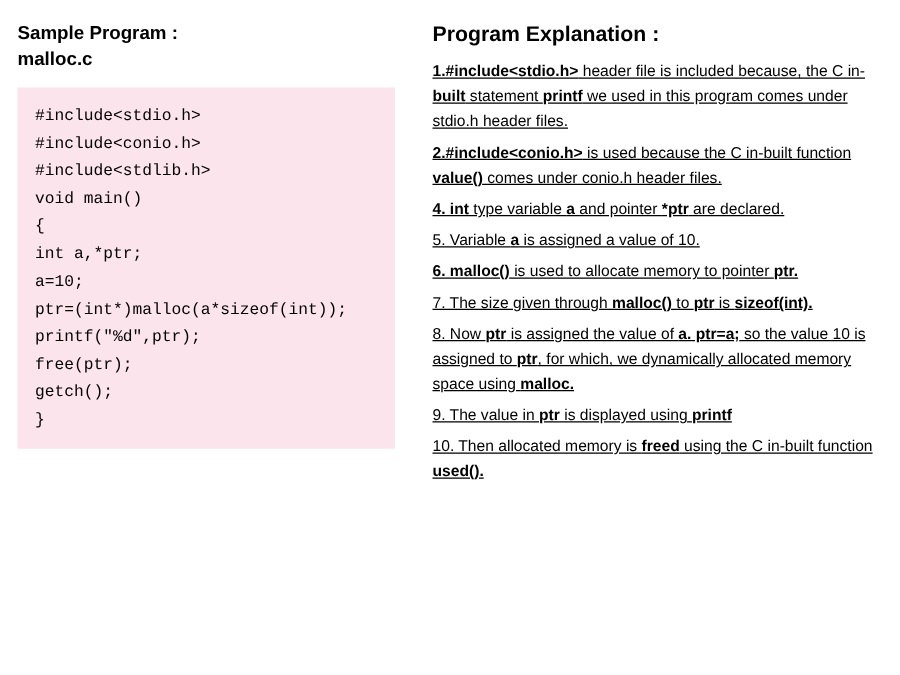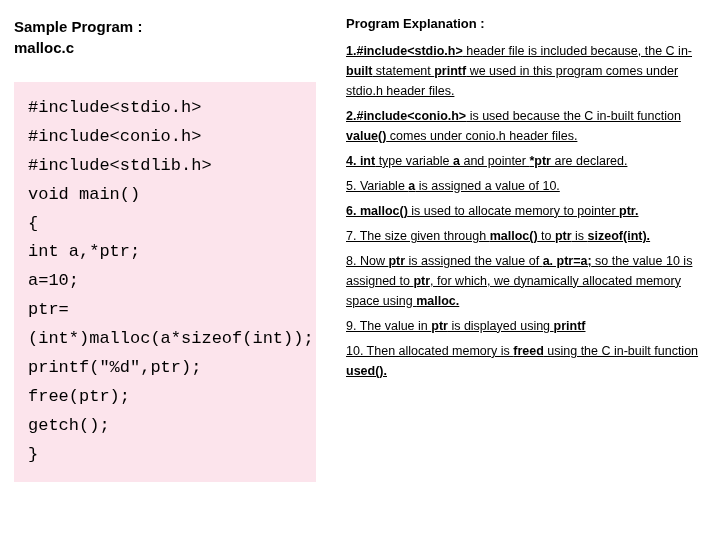--- a/index.html
+++ b/index.html
@@ -21,42 +21,42 @@
 
     .left-panel {
       width: 330px;
       padding: 16px 14px;
       flex-shrink: 0;
     }
 
     .title {
       font-size: 15px;
       font-weight: bold;
-      margin-bottom: 24px;
+      margin-bottom: 12px;
       line-height: 1.4;
     }
 
     .code-box {
       background: #fce4ec;
       padding: 12px 14px;
       font-family: 'Courier New', Courier, monospace;
-      font-size: 17px;
+      font-size: 13px;
       line-height: 1.7;
     }
 
     .right-panel {
       flex: 1;
       padding: 14px 16px;
       font-size: 12.5px;
       line-height: 1.6;
     }
 
     .explanation-title {
       font-weight: bold;
-      font-size: 13px;
+      font-size: 17px;
       margin-bottom: 6px;
     }
 
     .explanation-text .point {
       margin-bottom: 5px;
       text-decoration: underline;
     }
 
     .bold {
       font-weight: bold;

